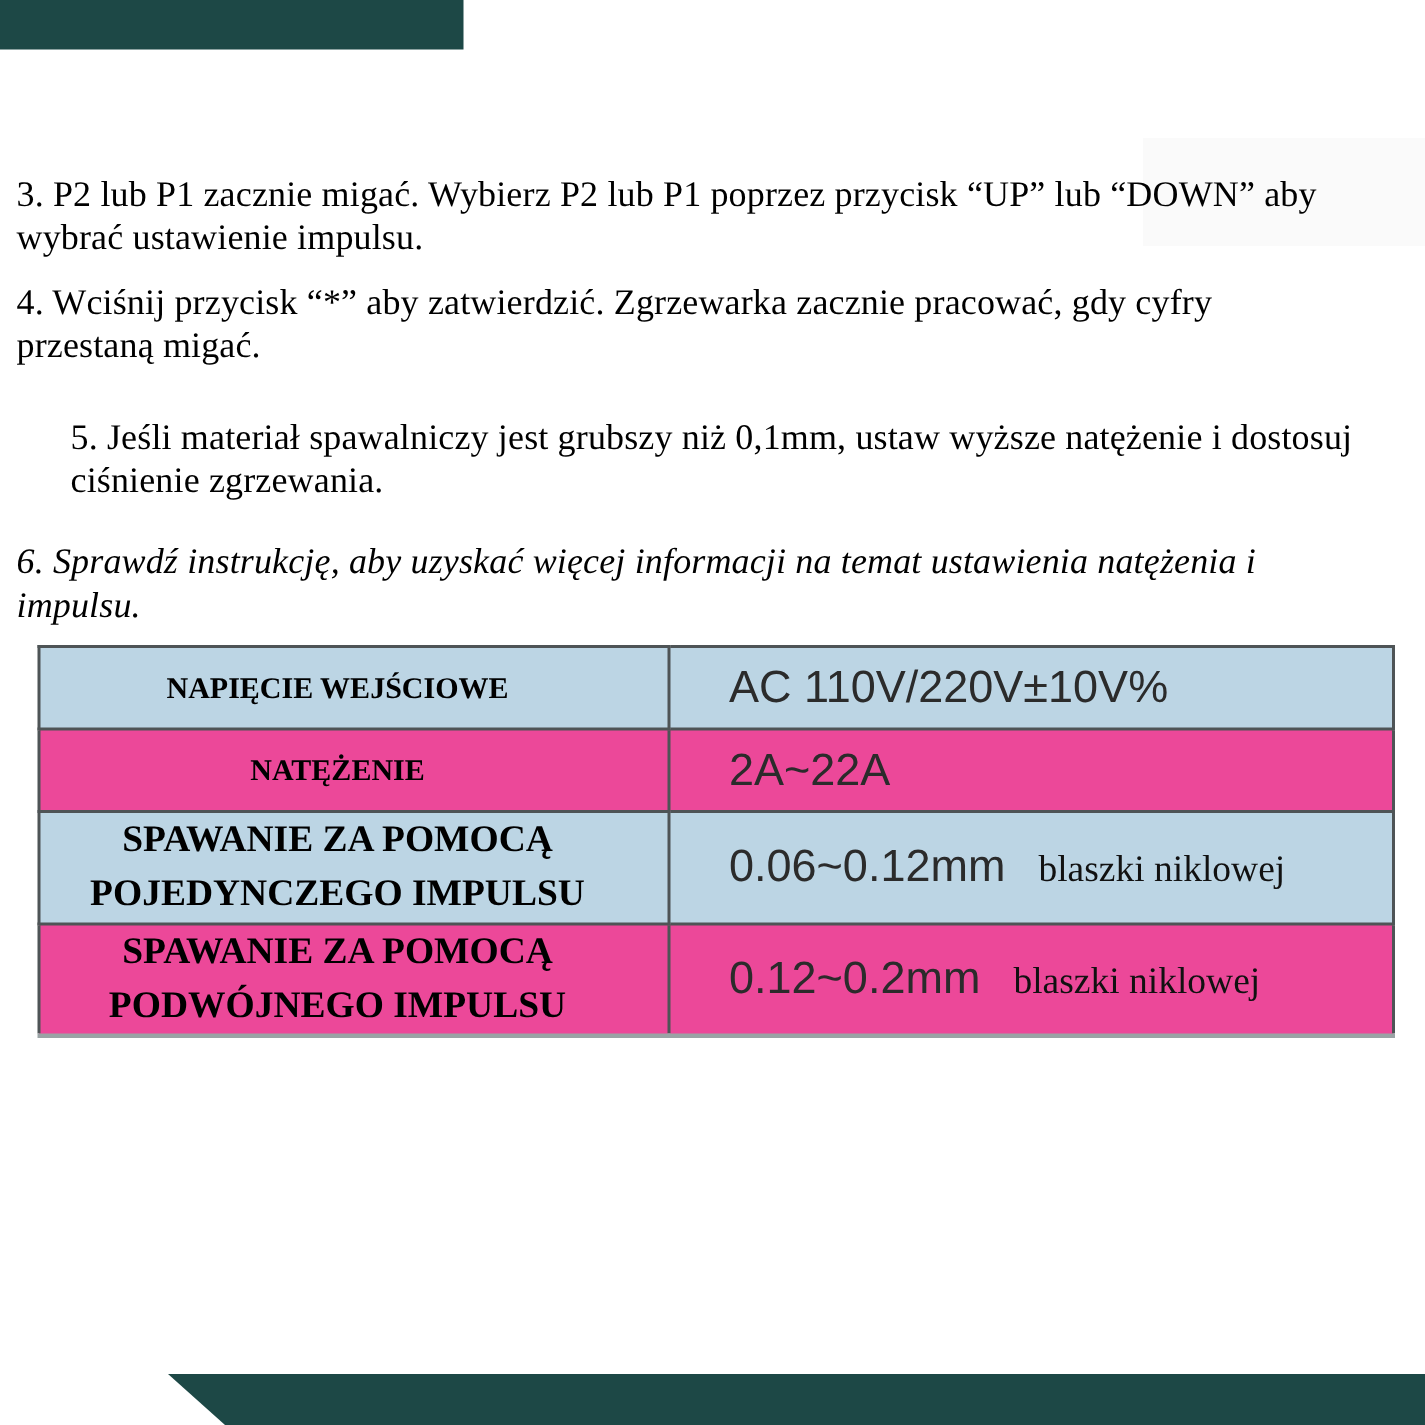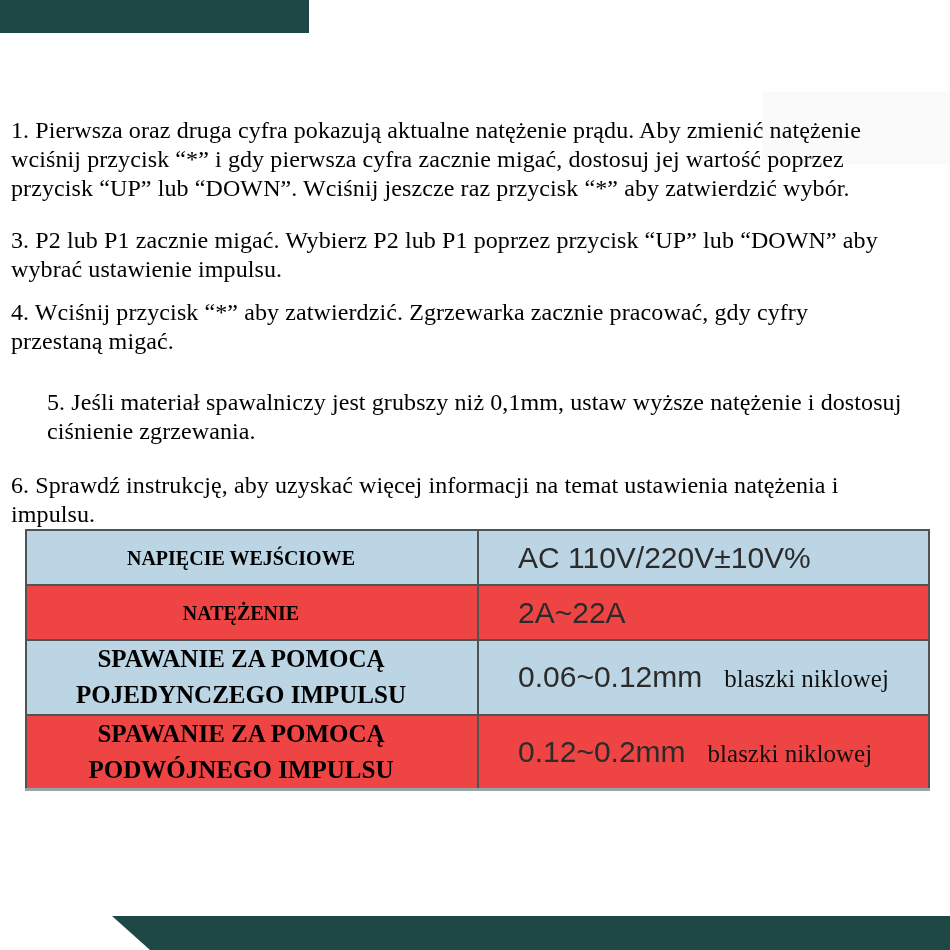--- a/index.html
+++ b/index.html
@@ -29,35 +29,35 @@
     font-size: 24px;
     line-height: 29px;
     white-space: pre-line;
     letter-spacing: 0.1px;
   }
   .para.m1 { margin-bottom: 23px; }
   .para.m2 { margin-bottom: 34px; }
   .para.m3 { margin-bottom: 14px; }
   .para.m4 { margin-bottom: 32px; }
   .para.m5 { margin-bottom: 25px; margin-left: 36px; }
-  .para.m6 { margin-bottom: 0; }
+  .para.m6 { margin-bottom: 11px; font-style: italic; }
 
   table.spec {
     border-collapse: collapse;
     margin-left: 14px;
     width: 905px;
     table-layout: fixed;
   }
   table.spec { border: 2px solid #4e5456; border-right-color: #8b9597; border-bottom: 3px solid #9aa3a5; }
   table.spec td { border: 2px solid #4e5456; height: 55px; vertical-align: middle; }
   tr.row-blue td { background: #bcd5e4; }
-  tr.row-gray td { background: #ef4444; }
+  tr.row-gray td { background: #ec4899; }
 
   td.label {
-    width: 452px;
+    width: 420px;
     text-align: center;
     font-family: "Liberation Serif", serif;
     font-weight: bold;
     font-size: 20px;
     padding-right: 22px;
     white-space: pre-line;
     line-height: 1.3;
   }
   td.label.small { font-size: 25px; line-height: 1.45; }
 
@@ -77,23 +77,20 @@
 </style>
 </head>
 <body>
 
 <div>
 
   <div class="scan-bar top"></div>
   <div class="artifact"></div>
 
   <div class="content">
-    <p class="para m1">1. Pierwsza oraz druga cyfra pokazują aktualne natężenie prądu. Aby zmienić natężenie
-wciśnij przycisk “*” i gdy pierwsza cyfra zacznie migać, dostosuj jej wartość poprzez
-przycisk “UP” lub “DOWN”. Wciśnij jeszcze raz przycisk “*” aby zatwierdzić wybór.</p>
     <p class="para m3">3. P2 lub P1 zacznie migać. Wybierz P2 lub P1 poprzez przycisk “UP” lub “DOWN” aby
 wybrać ustawienie impulsu.</p>
     <p class="para m4">4. Wciśnij przycisk “*” aby zatwierdzić. Zgrzewarka zacznie pracować, gdy cyfry
 przestaną migać.</p>
     <p class="para m5">5. Jeśli materiał spawalniczy jest grubszy niż 0,1mm, ustaw wyższe natężenie i dostosuj
 ciśnienie zgrzewania.</p>
     <p class="para m6">6. Sprawdź instrukcję, aby uzyskać więcej informacji na temat ustawienia natężenia i
 impulsu.</p>
 
     <table class="spec">

